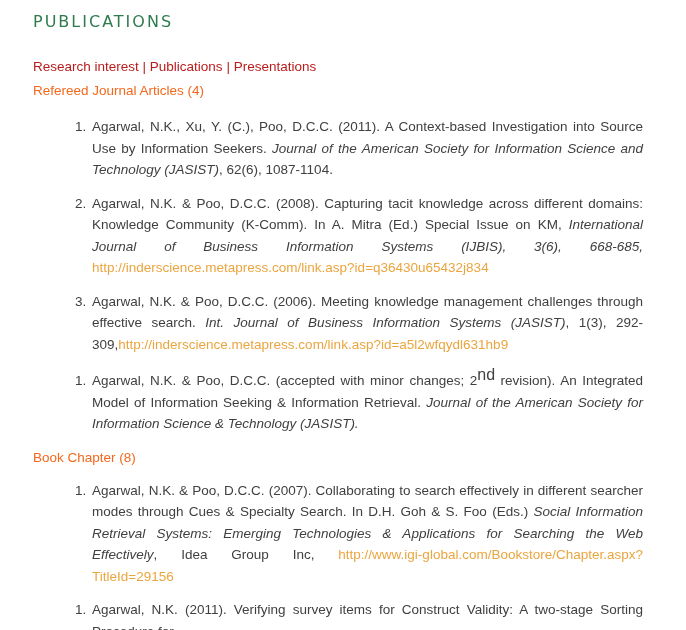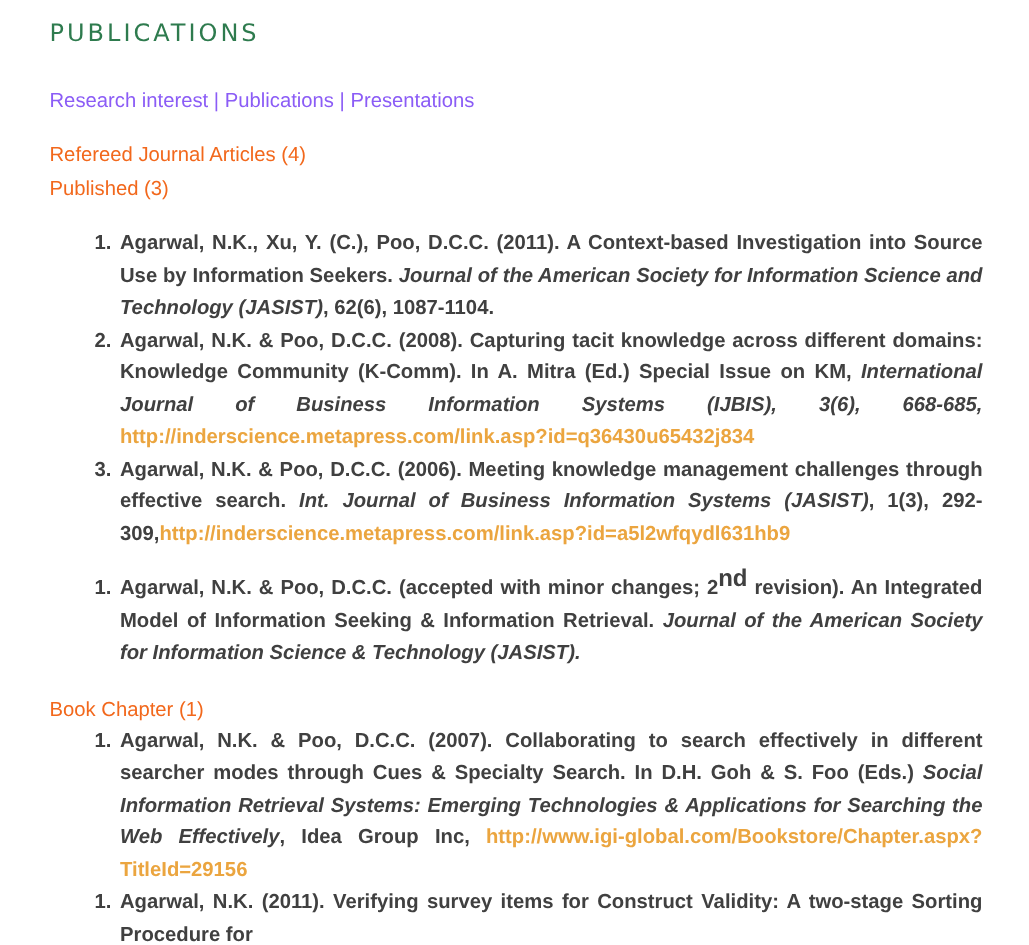--- a/index.html
+++ b/index.html
@@ -13,56 +13,55 @@
     width:686px;height:630px;overflow:hidden;background:#ffffff;
     font-family:"Liberation Sans", sans-serif;
   }
   .page{padding:10px 31px 0 33px;}
   .title{
     font-family:"DejaVu Sans", sans-serif;
     font-size:16px;line-height:24px;letter-spacing:2px;
     color:var(--green);
   }
   .nav{
-    margin-top:24px;font-size:13.5px;line-height:18px;color:#8b5cf6;
+    margin-top:24px;font-size:13.5px;line-height:18px;color:#b91c1c;
   }
   .nav-item{cursor:pointer;}
   .section-heading{
-    color:var(--orange);font-size:13.5px;line-height:21px;margin-top:16px;
+    color:var(--orange);font-size:13.5px;line-height:21px;margin-top:4px;
   }
   .section-heading + .section-heading{margin-top:2px;}
   .pub-list{
     margin:0;padding:0 0 0 45px;
     font-size:13.5px;line-height:21.5px;color:var(--text);
     text-align:justify;
   }
   .pub-list.spaced{margin-top:15px;}
-  .pub-list li{margin:0;padding-left:2px;font-weight:bold;}
+  .pub-list li{margin:12px;padding-left:2px;}
   .it{font-style:italic;}
   a.cite-link{color:var(--amber);text-decoration:none;}
   sup{font-size:16px;line-height:0;}
 </style>
 </head>
 <body>
 
 <div class="page">
   <div class="title">PUBLICATIONS</div>
   <div class="nav"><span class="nav-item">Research interest</span><span> | </span><span class="nav-item">Publications</span><span> | </span><span class="nav-item">Presentations</span></div>
   <div>
       <div class="section-heading">Refereed Journal Articles (4)</div>
-      <div class="section-heading">Published (3)</div>
       <ol class="pub-list spaced">
         <li><span>Agarwal, N.K., Xu, Y. (C.), Poo, D.C.C. (2011). A Context-based Investigation into Source Use by Information Seekers. </span><span class="it">Journal of the American Society for Information Science and Technology (JASIST)</span><span>, 62(6), 1087-1104.</span></li>
         <li><span>Agarwal, N.K. &amp; Poo, D.C.C. (2008). Capturing tacit knowledge across different domains: Knowledge Community (K-Comm). In A. Mitra (Ed.) Special Issue on KM, </span><span class="it">International Journal of Business Information Systems (IJBIS), 3(6), 668-685, </span><a href="#" class="cite-link">http://inderscience.metapress.com/link.asp?id=q36430u65432j834</a></li>
         <li><span>Agarwal, N.K. &amp; Poo, D.C.C. (2006). Meeting knowledge management challenges through effective search. </span><span class="it">Int. Journal of Business Information Systems (JASIST)</span><span>, 1(3), 292-309,</span><a href="#" class="cite-link">http://inderscience.metapress.com/link.asp?id=a5l2wfqydl631hb9</a></li>
       </ol>
       <ol class="pub-list spaced">
         <li><span>Agarwal, N.K. &amp; Poo, D.C.C. (accepted with minor changes; 2</span><sup>nd</sup><span> revision). An Integrated Model of Information Seeking &amp; Information Retrieval. </span><span class="it">Journal of the American Society for Information Science &amp; Technology (JASIST).</span></li>
       </ol>
-      <div class="section-heading">Book Chapter (1)</div>
+      <div class="section-heading">Book Chapter (8)</div>
       <ol class="pub-list">
         <li><span>Agarwal, N.K. &amp; Poo, D.C.C. (2007). Collaborating to search effectively in different searcher modes through Cues &amp; Specialty Search. In D.H. Goh &amp; S. Foo (Eds.) </span><span class="it">Social Information Retrieval Systems: Emerging Technologies &amp; Applications for Searching the Web Effectively</span><span>, Idea Group Inc, </span><a href="#" class="cite-link">http://www.igi-global.com/Bookstore/Chapter.aspx?TitleId=29156</a></li>
       </ol>
       <ol class="pub-list">
         <li><span>Agarwal, N.K. (2011). Verifying survey items for Construct Validity: A two-stage Sorting Procedure for</span></li>
       </ol>
     </div>
 </div>
 
 </body></html>

